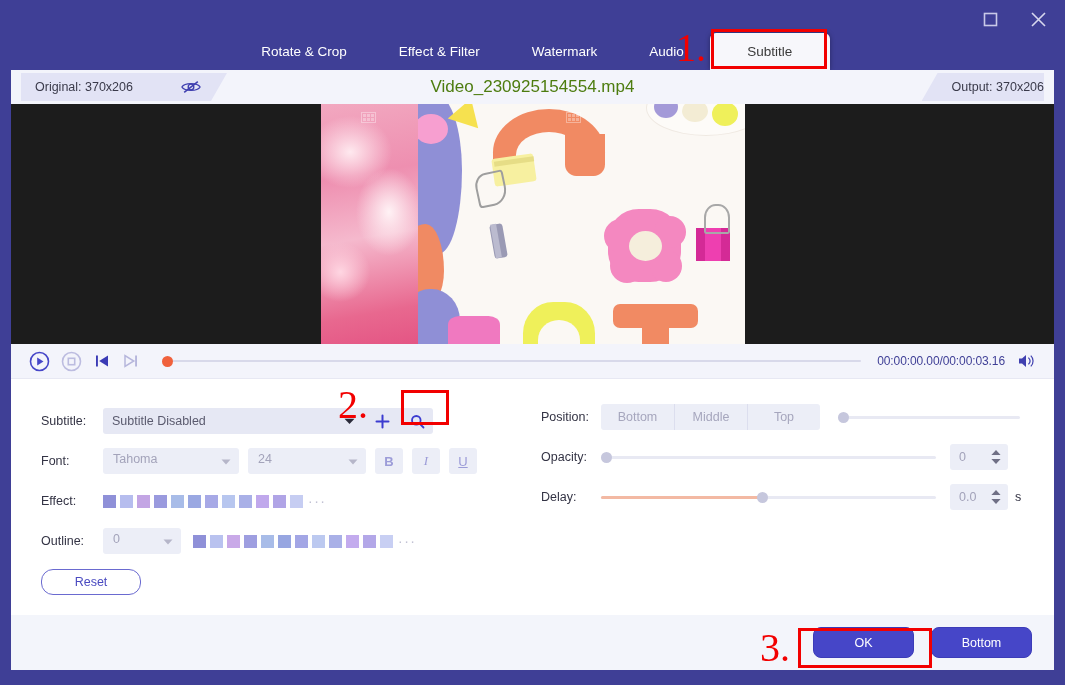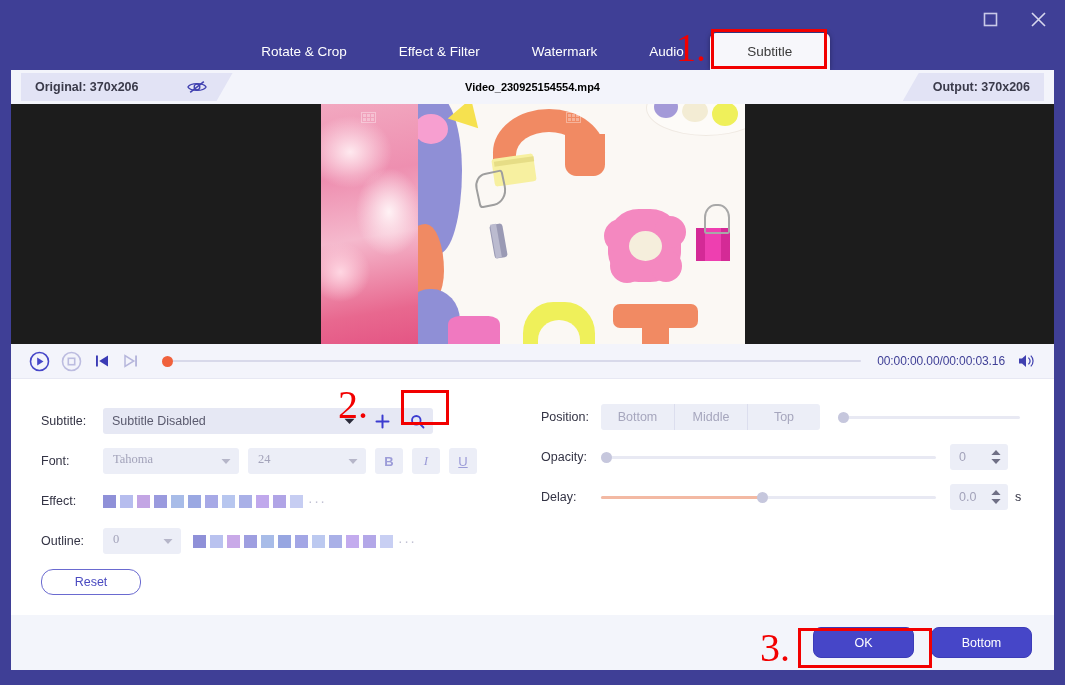--- a/index.html
+++ b/index.html
@@ -70,39 +70,38 @@
     background: #ffffff;
     display: flex; flex-direction: column;
   }
 
   
   .infostrip {
     position: relative; height: 34px; width: 100%;
     background: #f3f4fb;
     display: flex; align-items: center;
     flex: none;
-    font-weight: bold;
   }
   .chip-left {
     position: absolute; left: 10px; top: 3px; height: 28px;
     background: #e2e3f5; color: #3a3a4a; font-size: 12.5px;
     display: flex; align-items: center; gap: 48px;
     padding: 0 26px 0 14px;
     clip-path: polygon(0 0, 100% 0, calc(100% - 16px) 100%, 0 100%);
   }
   .chip-right {
     position: absolute; right: 10px; top: 3px; height: 28px;
     background: #e2e3f5; color: #3a3a4a; font-size: 12.5px;
     display: flex; align-items: center;
-    padding: 0 14px 0 30px;
+    padding: 0 0 0 30px;
     clip-path: polygon(16px 0, 100% 0, 100% 100%, 0 100%);
   }
   .eye-slash { color: #4040b0; display: flex; cursor: pointer; }
   .center-filename {
-    flex: 1; text-align: center; font-size: 11px; color: #000000;
+    flex: 1; text-align: center; font-size: 17px; color: #4d7c0f;
   }
 
   
   .video {
     position: relative; width: 100%; height: 240px;
     background: #1c1c1c; flex: none; overflow: hidden;
   }
   .vid-inner {
     position: absolute; left: 310px; top: 0;
     width: 424px; height: 240px; overflow: hidden;
@@ -199,21 +198,20 @@
     border-radius: 0 3px 3px 0;
     display: flex; align-items: center; justify-content: center;
     color: #3b3bd0; cursor: pointer;
   }
 
   .dd {
     position: relative; height: 26px; background: #eceef7;
     border-radius: 3px; display: flex; align-items: center;
     padding: 0 24px 4px 10px; font-size: 12.5px; color: #a3a3ba;
     cursor: default;
-    font-family: Liberation Serif, serif;
   }
   .dd .car {
     position: absolute; right: 8px; top: 50%; transform: translateY(-50%);
     color: #b6b6c9;
   }
   .fnt { width: 136px; }
   .fsz { width: 118px; margin-left: 9px; }
   .outl { width: 78px; }
 
   .styb {

